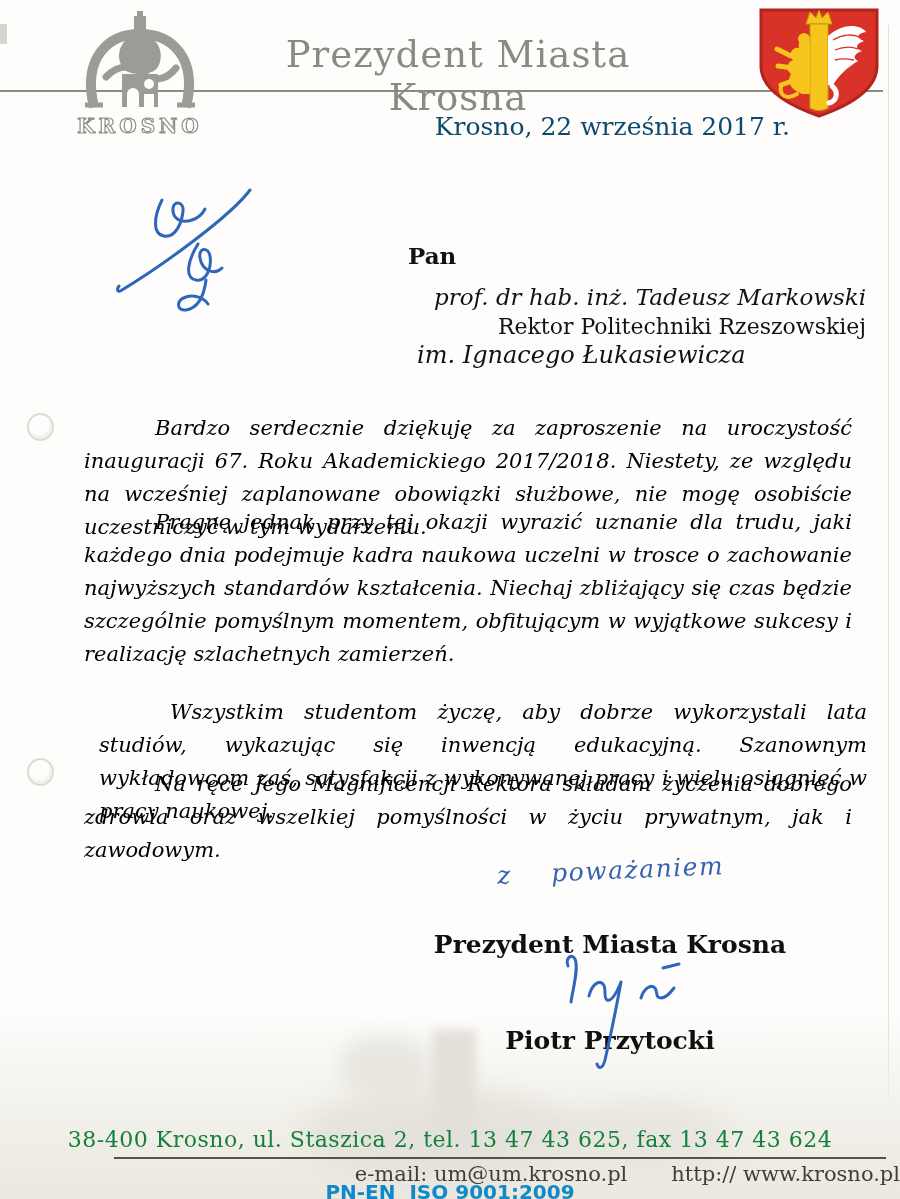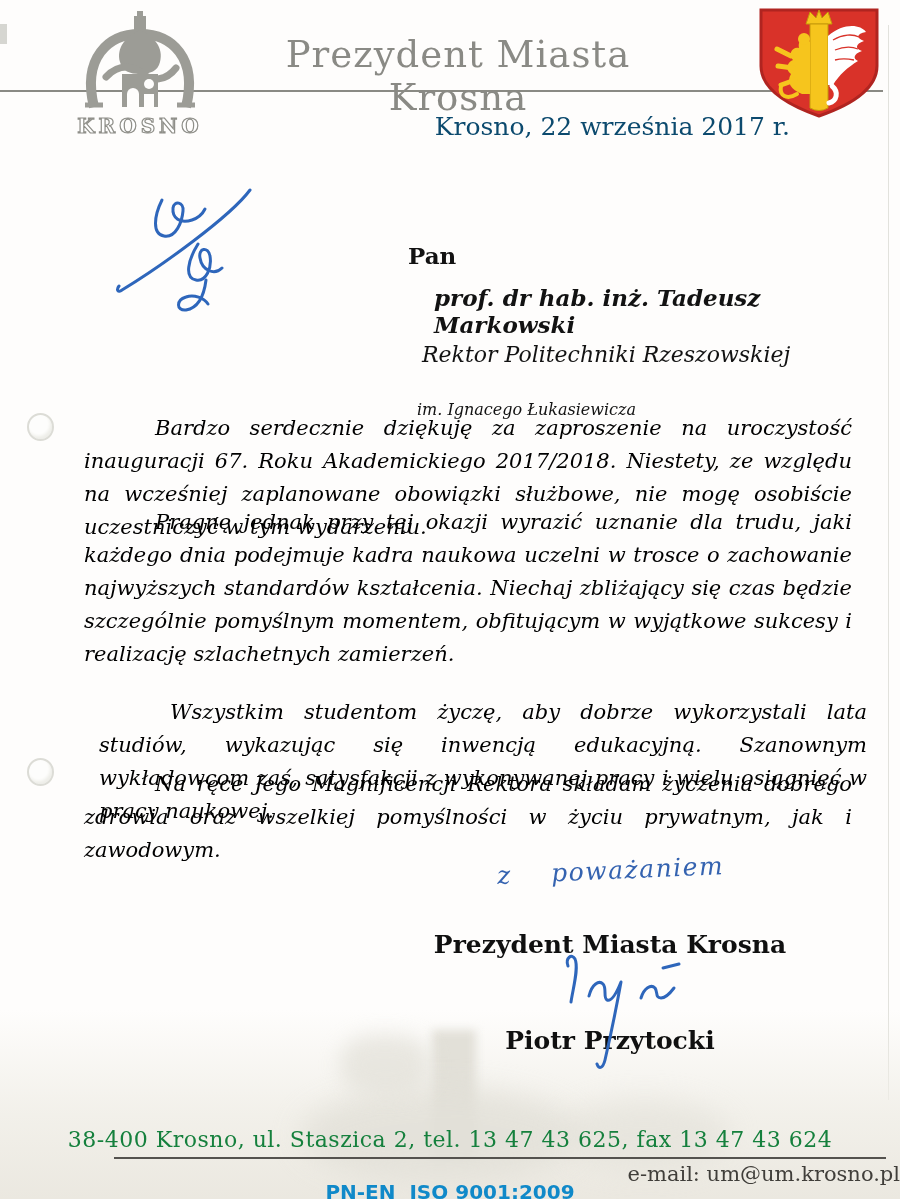--- a/index.html
+++ b/index.html
@@ -42,23 +42,23 @@
   .closing-hand{
     position:absolute; left:497px; top:856px;
     font-style:italic; font-size:25px; color:#3563b0;
     letter-spacing:1.5px; word-spacing:30px;
     transform:rotate(-2.5deg);
   }
 
   
   .recipient{ position:absolute; left:408px; top:242px; color:#121212; }
   .salutation{ font-weight:bold; font-size:23px; }
-  .rname{ font-style:italic; font-weight:bold; font-size:23px; margin:15px 0 2px 26px; }
-  .rtitle1{ font-style:italic; font-size:22px; margin-left:14px; line-height:29px; }
-  .rtitle2{ font-style:italic; font-size:16px; margin-left:9px; line-height:29px;margin-top:26px; }
+  .rname{ font-style:italic; font-weight:normal; font-size:23px; margin:15px 0 2px 26px; }
+  .rtitle1{ font-size:22px; margin-left:32px; line-height:29px;text-align:right; }
+  .rtitle2{ font-style:italic; font-size:24px; margin-left:9px; line-height:29px; }
 
   
   .bodyp{
     position:absolute; left:84px; width:768px;
     font-style:italic; font-size:21px; line-height:33px;
     text-align:justify; text-indent:71px; color:#000000;
   }
   .p1{ top:412px; }
   .p2{ top:506px; }
   .p3{ top:696px;margin-left:15px; }
@@ -182,16 +182,17 @@
   <div class="footer-shade"></div>
   <div class="wm wm1"></div>
   <div class="wm wm2"></div>
   <div class="wm wm3"></div>
   <div class="wm wm4"></div>
 
   <div class="footer-addr">38-400 Krosno, ul. Staszica 2, tel. 13 47 43 625, fax 13 47 43 624</div>
   <div class="footer-rule"></div>
   <div class="footer-contact">
     <span>e-mail: um@um.krosno.pl</span>
+    <span>http:// www.krosno.pl</span>
   </div>
   <div class="footer-iso">PN-EN  ISO 9001:2009</div>
 
 </div>
 
 </body></html>

